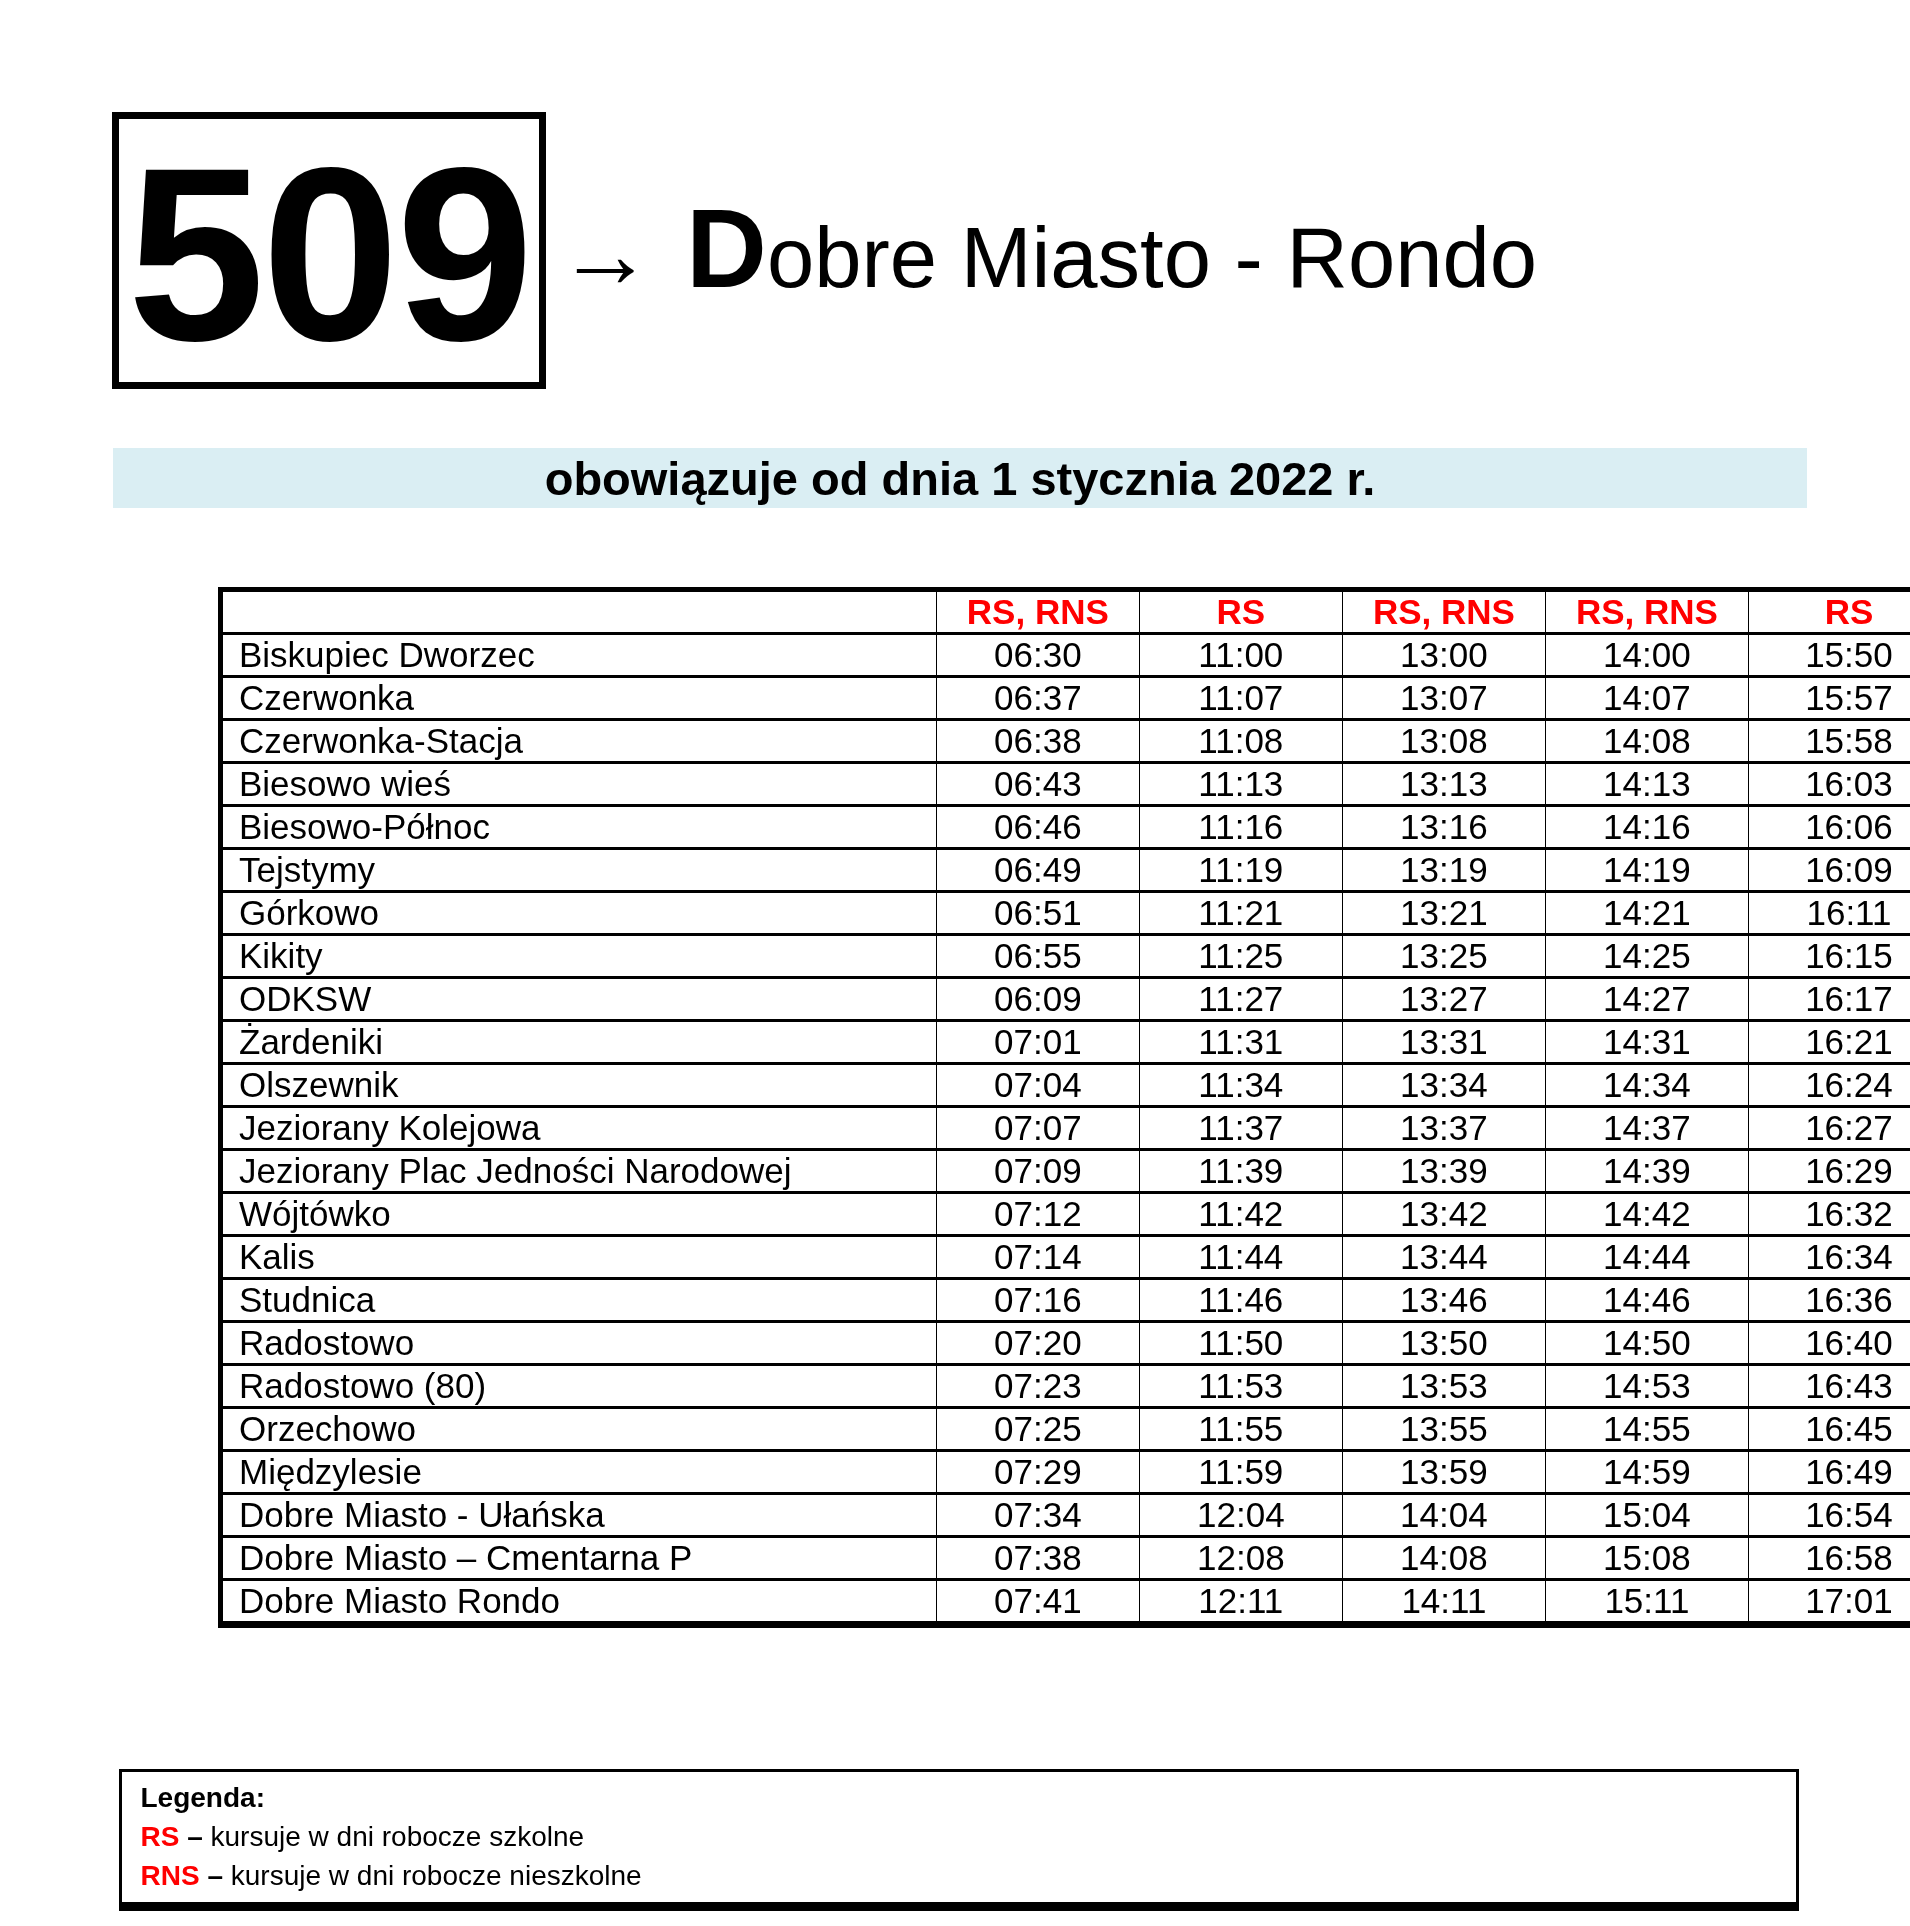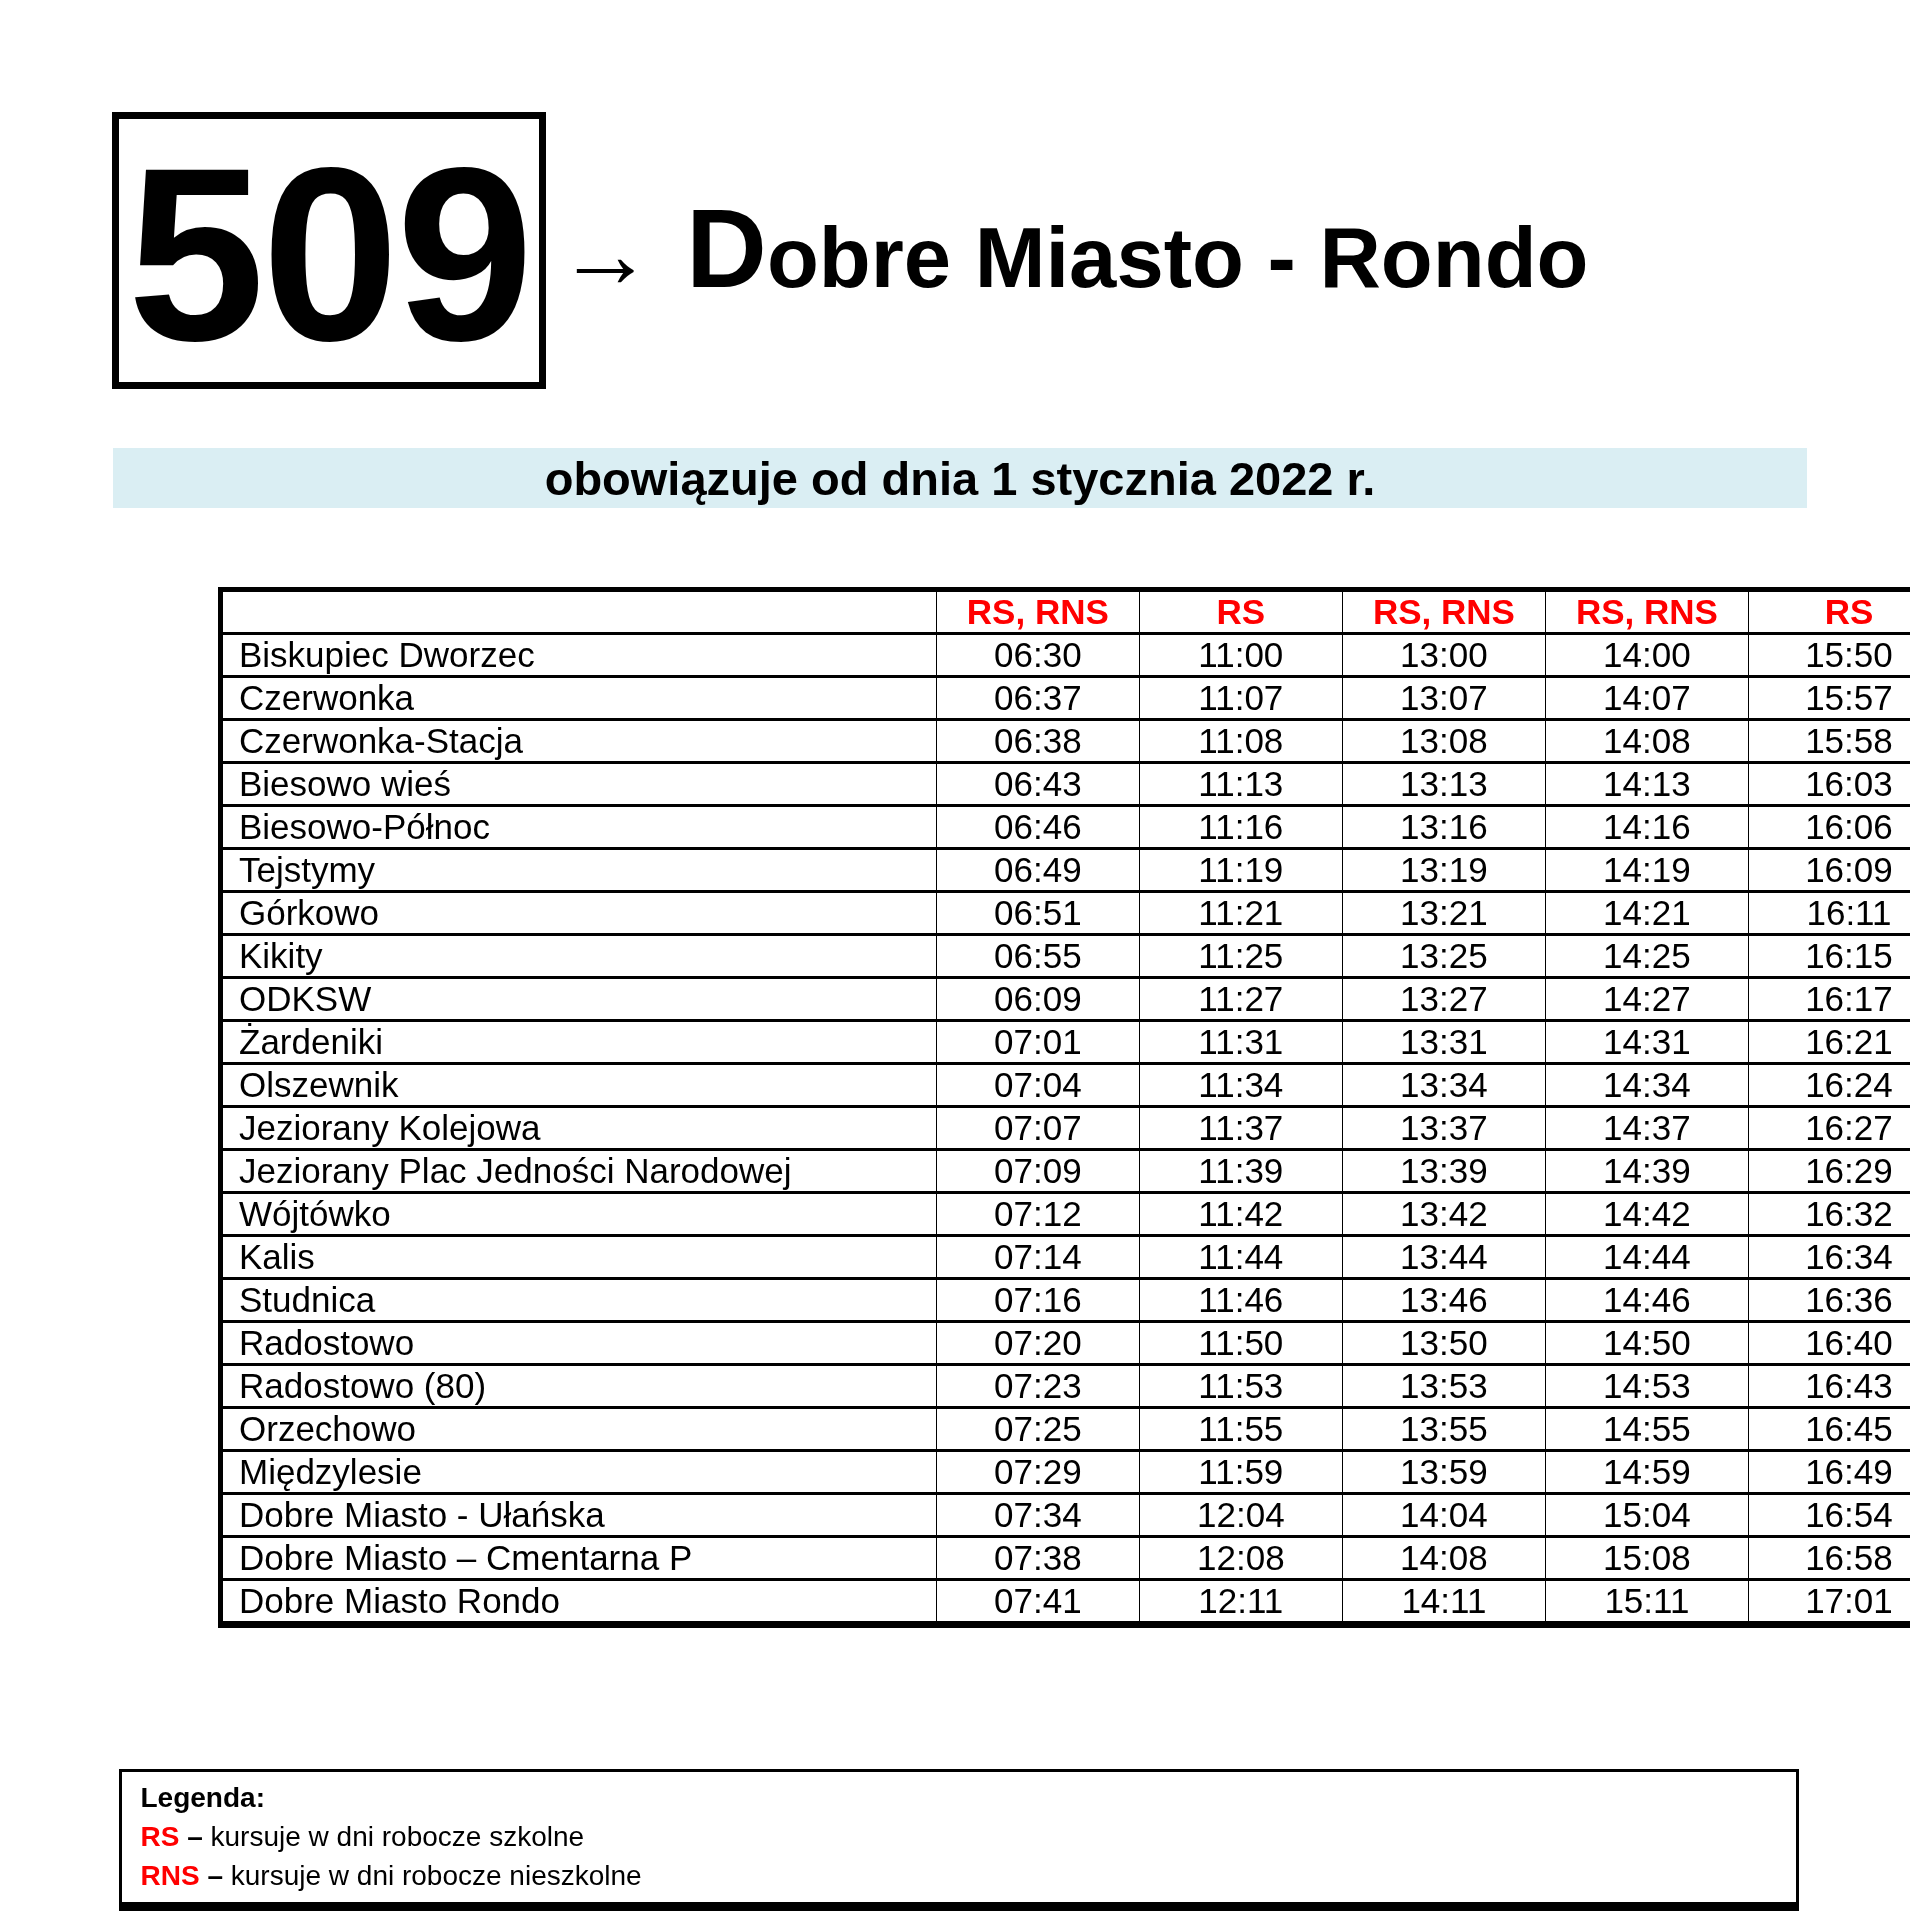--- a/index.html
+++ b/index.html
@@ -20,21 +20,21 @@
     display: flex; align-items: center; justify-content: center;
     padding-top: 7.7px;
     font-weight: bold; font-size: 247px; line-height: 1; letter-spacing: -3.1px;
   }
   .header-line {
     position: absolute; left: 557px; top: 193px;
     display: flex; align-items: baseline; white-space: nowrap; line-height: 1;
   }
   .route-arrow { font-size: 96px; font-weight: 400; margin-right: 33px; }
   .dest-first  { font-size: 112px; font-weight: bold; }
-  .dest-rest   { font-size: 85px; font-weight: bold; text-align: center; }
+  .dest-rest   { font-size: 85px; font-weight: normal; text-align: center; }
 
   
   .validity {
     position: absolute; left: 113px; top: 448px;
     width: 1694px; height: 60px;
     background: #daeef3;
     display: flex; align-items: center; justify-content: center;
     font-size: 47px; font-weight: bold;
   }
 

